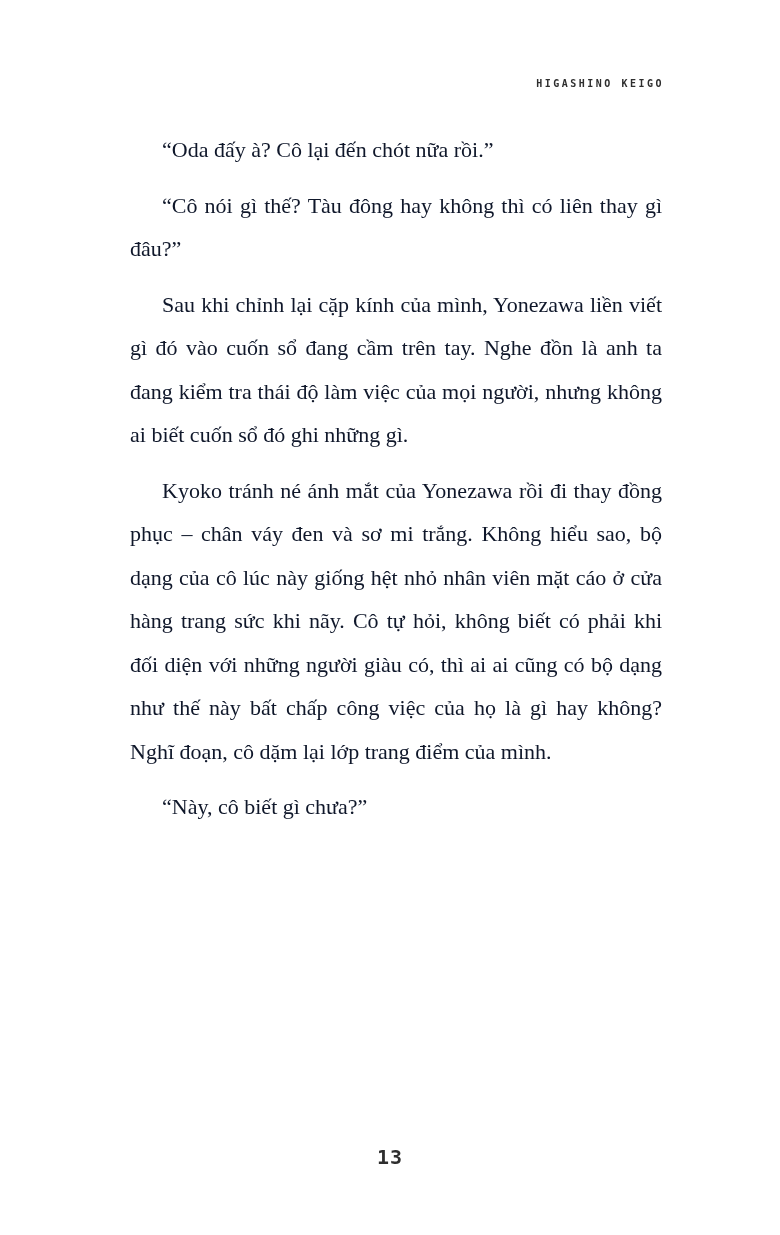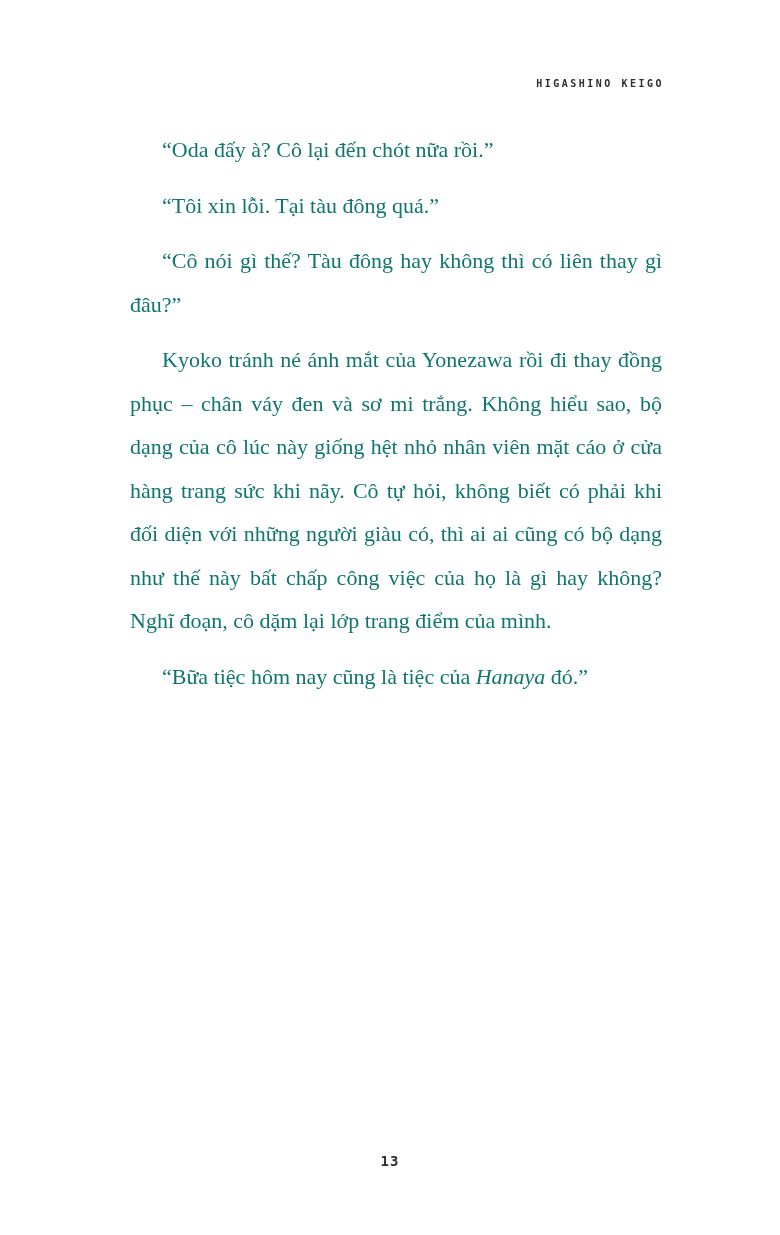--- a/index.html
+++ b/index.html
@@ -32,48 +32,48 @@
     top: 128px;
     left: 130px;
     width: 532px;
   }
   .para {
     margin: 0 0 12px 0;
     font-size: 22px;
     line-height: 43.5px;
     text-align: justify;
     text-indent: 32px;
-    color: #0f766e;
+    color: #0f172a;
   }
   .para em {
     font-style: italic;
   }
   .page-number {
     position: absolute;
     bottom: 66px;
     left: 0;
     width: 100%;
     text-align: center;
     font-family: "DejaVu Sans Mono", monospace;
     font-weight: bold;
-    font-size: 14px;
+    font-size: 20px;
     letter-spacing: 1px;
     color: #2e2e2e;
   }
 </style>
 </head>
 <body>
 
 <div class="page">
 
   <div class="running-header">HIGASHINO KEIGO</div>
 
   <div class="text-block">
     <p class="para">“Oda đấy à? Cô lại đến chót nữa rồi.”</p>
-    <p class="para">“Tôi xin lỗi. Tại tàu đông quá.”</p>
     <p class="para">“Cô nói gì thế? Tàu đông hay không thì có liên thay gì đâu?”</p>
+    <p class="para">Sau khi chỉnh lại cặp kính của mình, Yonezawa liền viết gì đó vào cuốn sổ đang cầm trên tay. Nghe đồn là anh ta đang kiểm tra thái độ làm việc của mọi người, nhưng không ai biết cuốn sổ đó ghi những gì.</p>
     <p class="para">Kyoko tránh né ánh mắt của Yonezawa rồi đi thay đồng phục – chân váy đen và sơ mi trắng. Không hiểu sao, bộ dạng của cô lúc này giống hệt nhỏ nhân viên mặt cáo ở cửa hàng trang sức khi nãy. Cô tự hỏi, không biết có phải khi đối diện với những người giàu có, thì ai ai cũng có bộ dạng như thế này bất chấp công việc của họ là gì hay không? Nghĩ đoạn, cô dặm lại lớp trang điểm của mình.</p>
-    <p class="para"><span>“Bữa tiệc hôm nay cũng là tiệc của </span><em>Hanaya</em><span> đó.”</span></p>
+    <p class="para">“Này, cô biết gì chưa?”</p>
   </div>
 
   <div class="page-number">13</div>
 
 </div>
 
 </body></html>

